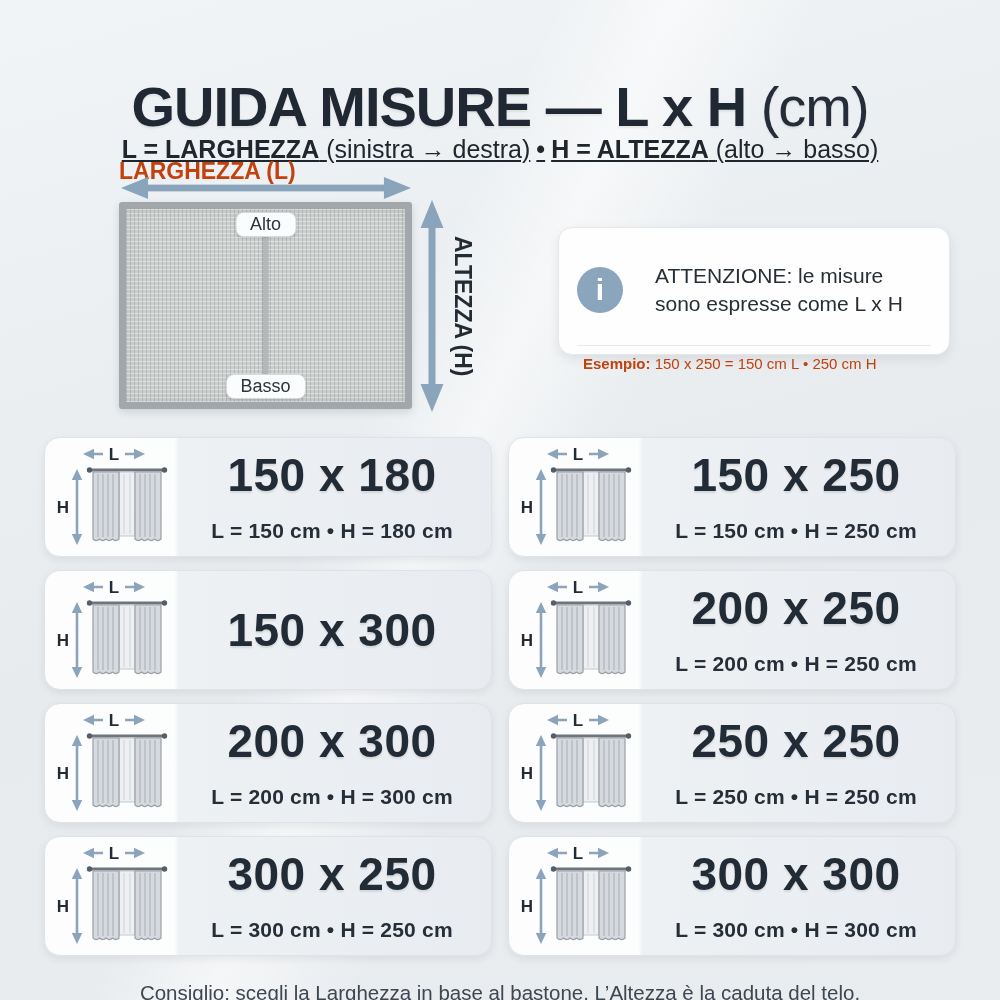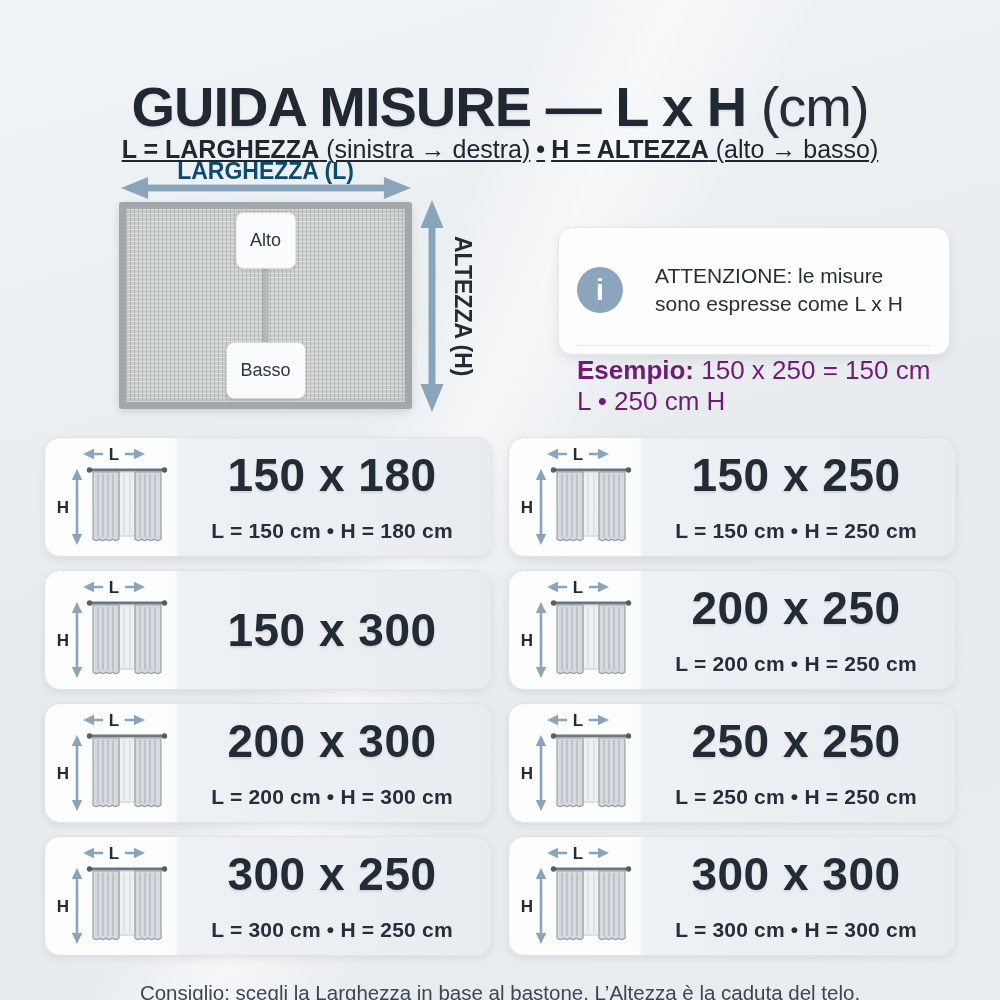--- a/index.html
+++ b/index.html
@@ -23,22 +23,22 @@
   .subtitle{
     position:absolute;top:110px;left:0;width:1000px;text-align:center;
     font-size:25px;color:#20262e;text-decoration:underline;
   }
   .subtitle b{font-weight:800;}
   .subtitle .sep{padding:0 6px;font-weight:800;}
 
   
   .diagram{position:absolute;left:80px;top:158px;width:420px;height:275px;}
   .width-label{
-    position:absolute;left:39px;top:0;width:293px;text-align:center;
-    font-size:23px;font-weight:800;color:#0c4a6e;
+    position:absolute;left:39px;top:0;width:293px;text-align:left;
+    font-size:23px;font-weight:800;color:#c2410c;
   }
   .h-arrow{position:absolute;left:41px;top:17px;width:290px;height:26px;}
   .v-arrow{position:absolute;left:339px;top:42px;width:26px;height:212px;}
   .arrow-fill{fill:#8aa4bc;}
   .height-label{
     position:absolute;left:366px;top:42px;height:212px;width:30px;
     writing-mode:vertical-rl;text-align:center;
     font-size:23px;font-weight:800;color:#232b34;white-space:nowrap;
   }
   .fabric{
@@ -50,21 +50,21 @@
       repeating-linear-gradient(90deg, rgba(110,115,112,.28) 0 1px, transparent 1px 4px);
     box-shadow:0 3px 8px rgba(0,0,0,.12), inset 0 0 18px rgba(0,0,0,.06);
   }
   .seam{
     position:absolute;left:50%;top:24px;bottom:20px;width:5px;margin-left:-2.5px;
     background:#b3b8bb;box-shadow:0 0 2px rgba(90,95,98,.6);
   }
   .pill{
     position:absolute;left:50%;transform:translateX(-50%);
     background:#fbfcfd;border:1px solid #d3d8dc;border-radius:8px;
-    padding:17px 14px;font-size:18px;color:#2c343d;white-space:nowrap;
+    padding:1px 14px;font-size:18px;color:#2c343d;white-space:nowrap;
     box-shadow:0 1px 3px rgba(0,0,0,.12);
   }
   .pill-alto{top:3px;}
   .pill-basso{bottom:3px;}
 
   
   .attention{
     position:absolute;left:558px;top:227px;width:392px;height:128px;
     background:#fefefe;border:1px solid #e4e8eb;border-radius:14px;
     box-shadow:0 4px 12px rgba(0,0,0,.08);
@@ -72,21 +72,21 @@
   }
   .attention-row{display:flex;align-items:center;gap:15px;}
   .info-circle{
     flex:0 0 46px;width:46px;height:46px;border-radius:50%;
     background:#8ba5bd;color:#ffffff;
     display:flex;align-items:center;justify-content:center;
     font-size:30px;font-weight:800;font-style:normal;
   }
   .attention-msg{margin:17px;font-size:21px;line-height:1.32;color:#262e37;}
   .attention-divider{border:none;border-top:1px solid #e7eaed;margin:11px 0 9px 0;}
-  .attention-example{margin:0;font-size:26px;color:#701a75;}
+  .attention-example{margin:6px;font-size:15px;color:#c2410c;}
   .attention-example b{font-weight:800;}
 
   
   .grid{
     position:absolute;left:44px;top:437px;width:912px;
     display:grid;grid-template-columns:448px 448px;grid-auto-rows:120px;
     column-gap:16px;row-gap:13px;
   }
   .card{
     display:flex;border-radius:16px;overflow:hidden;

